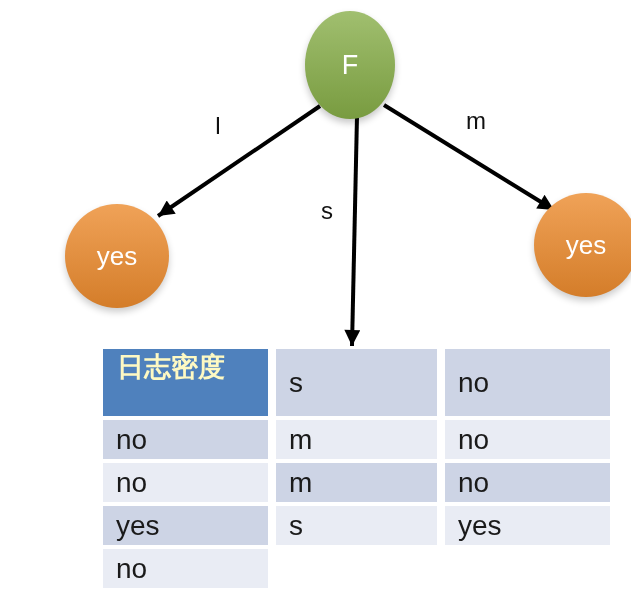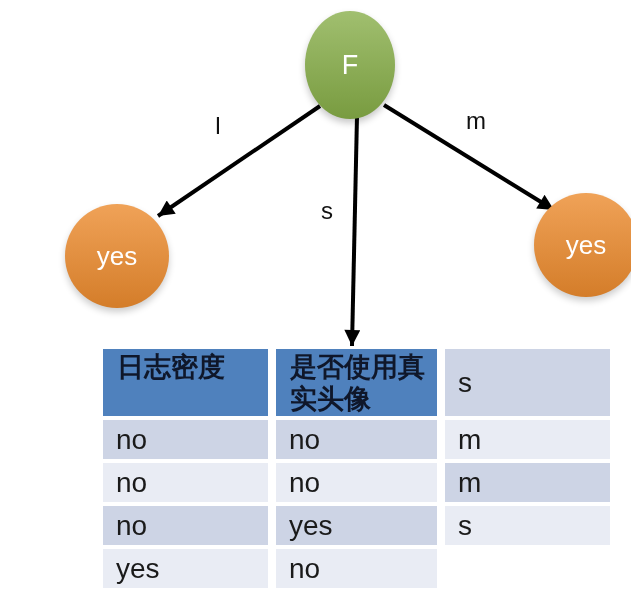--- a/index.html
+++ b/index.html
@@ -40,21 +40,21 @@
 
   .dtable{
     position:absolute;left:103px;top:349px;
     display:grid;
     grid-template-columns:165px 161px 165px;
     grid-template-rows:67px 39px 39px 39px 39px;
     column-gap:8px;row-gap:4px;
   }
   .th{
     background:var(--header-bg,#4f81bd);
-    color:#0f172a;font-weight:bold;font-size:27px;line-height:32px;
+    color:#fef9c3;font-weight:bold;font-size:27px;line-height:32px;
     padding:2px 0 16px 14px;box-sizing:border-box;overflow:hidden;
   }
   .td{
     display:flex;align-items:center;
     font-size:28px;color:#1a1a1a;
     padding-left:13px;box-sizing:border-box;overflow:hidden;
   }
   .row-odd{background:var(--row-odd,#cdd4e5);}
   .row-even{background:var(--row-even,#e9ecf4);}
 </style>
@@ -85,21 +85,20 @@
   <div class="node node-leaf node-leaf-left">
     <span>yes</span>
   </div>
 
   <div class="node node-leaf node-leaf-right">
     <span>yes</span>
   </div>
 
   <div class="dtable">
     <div class="th">日志密度</div>
-    <div class="th">是否使用真实头像</div>
 
     <div class="td row-odd">s</div>
     <div class="td row-odd">no</div>
     <div class="td row-odd">no</div>
 
     <div class="td row-even">m</div>
     <div class="td row-even">no</div>
     <div class="td row-even">no</div>
 
     <div class="td row-odd">m</div>

